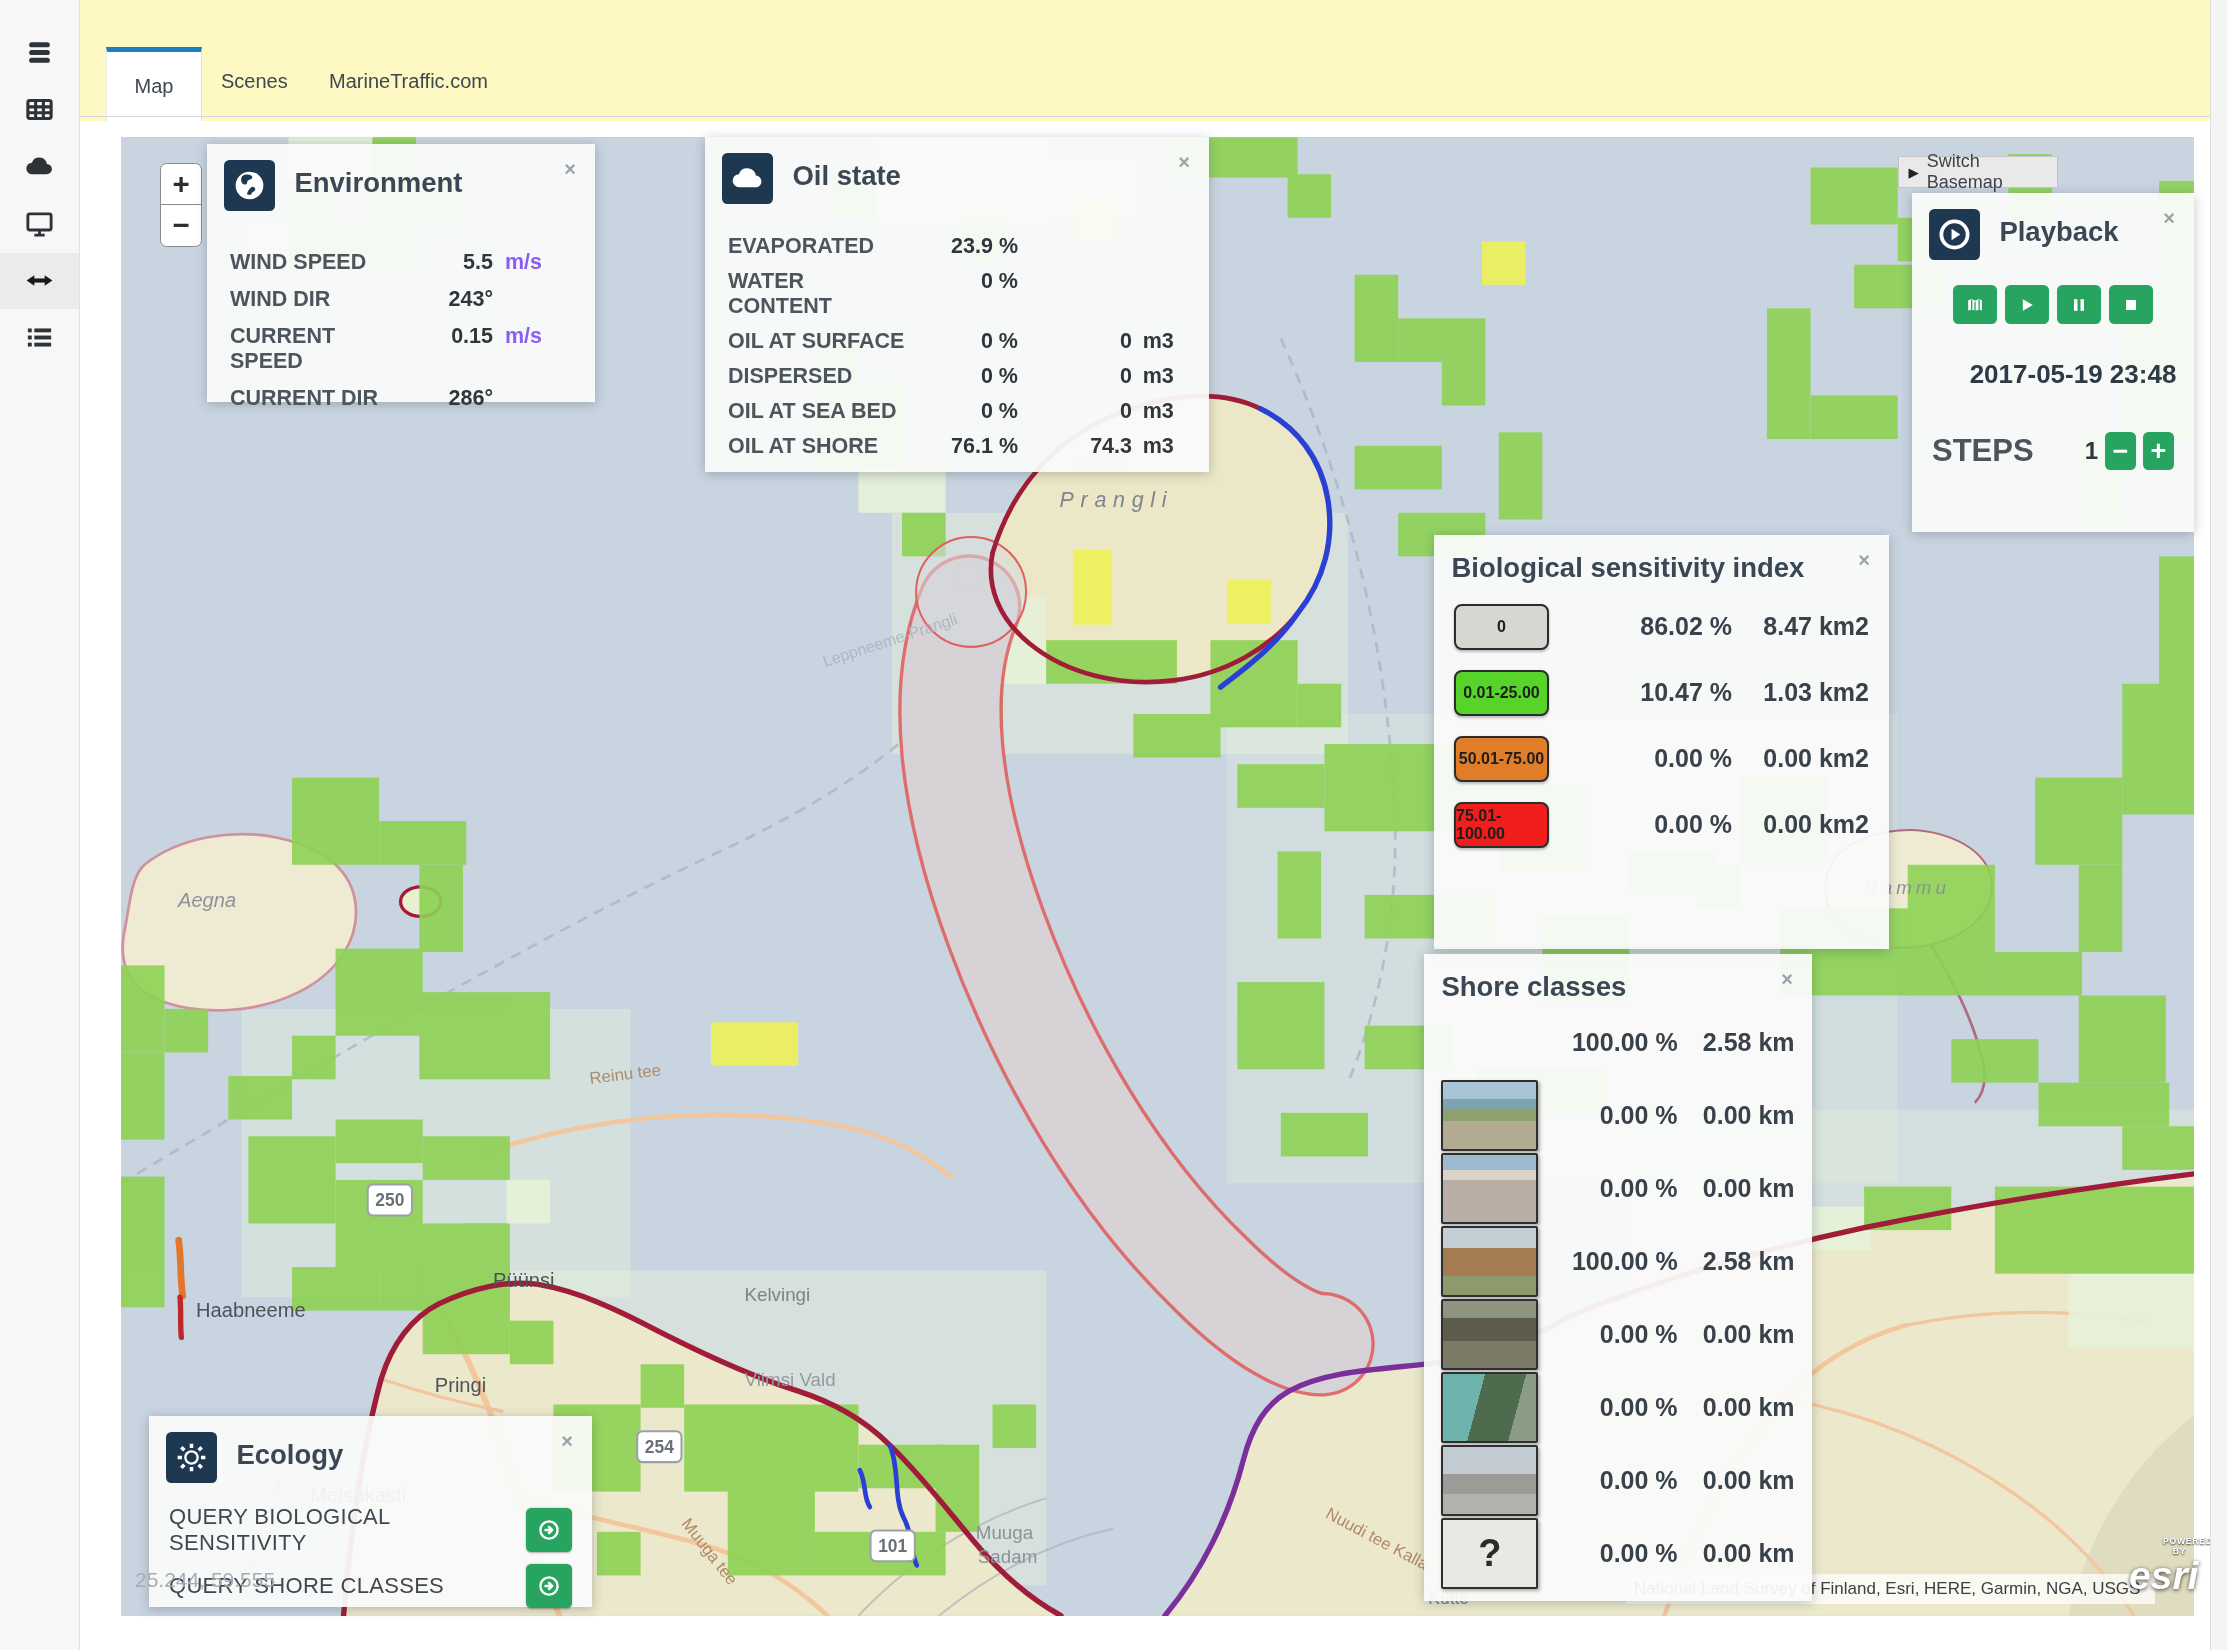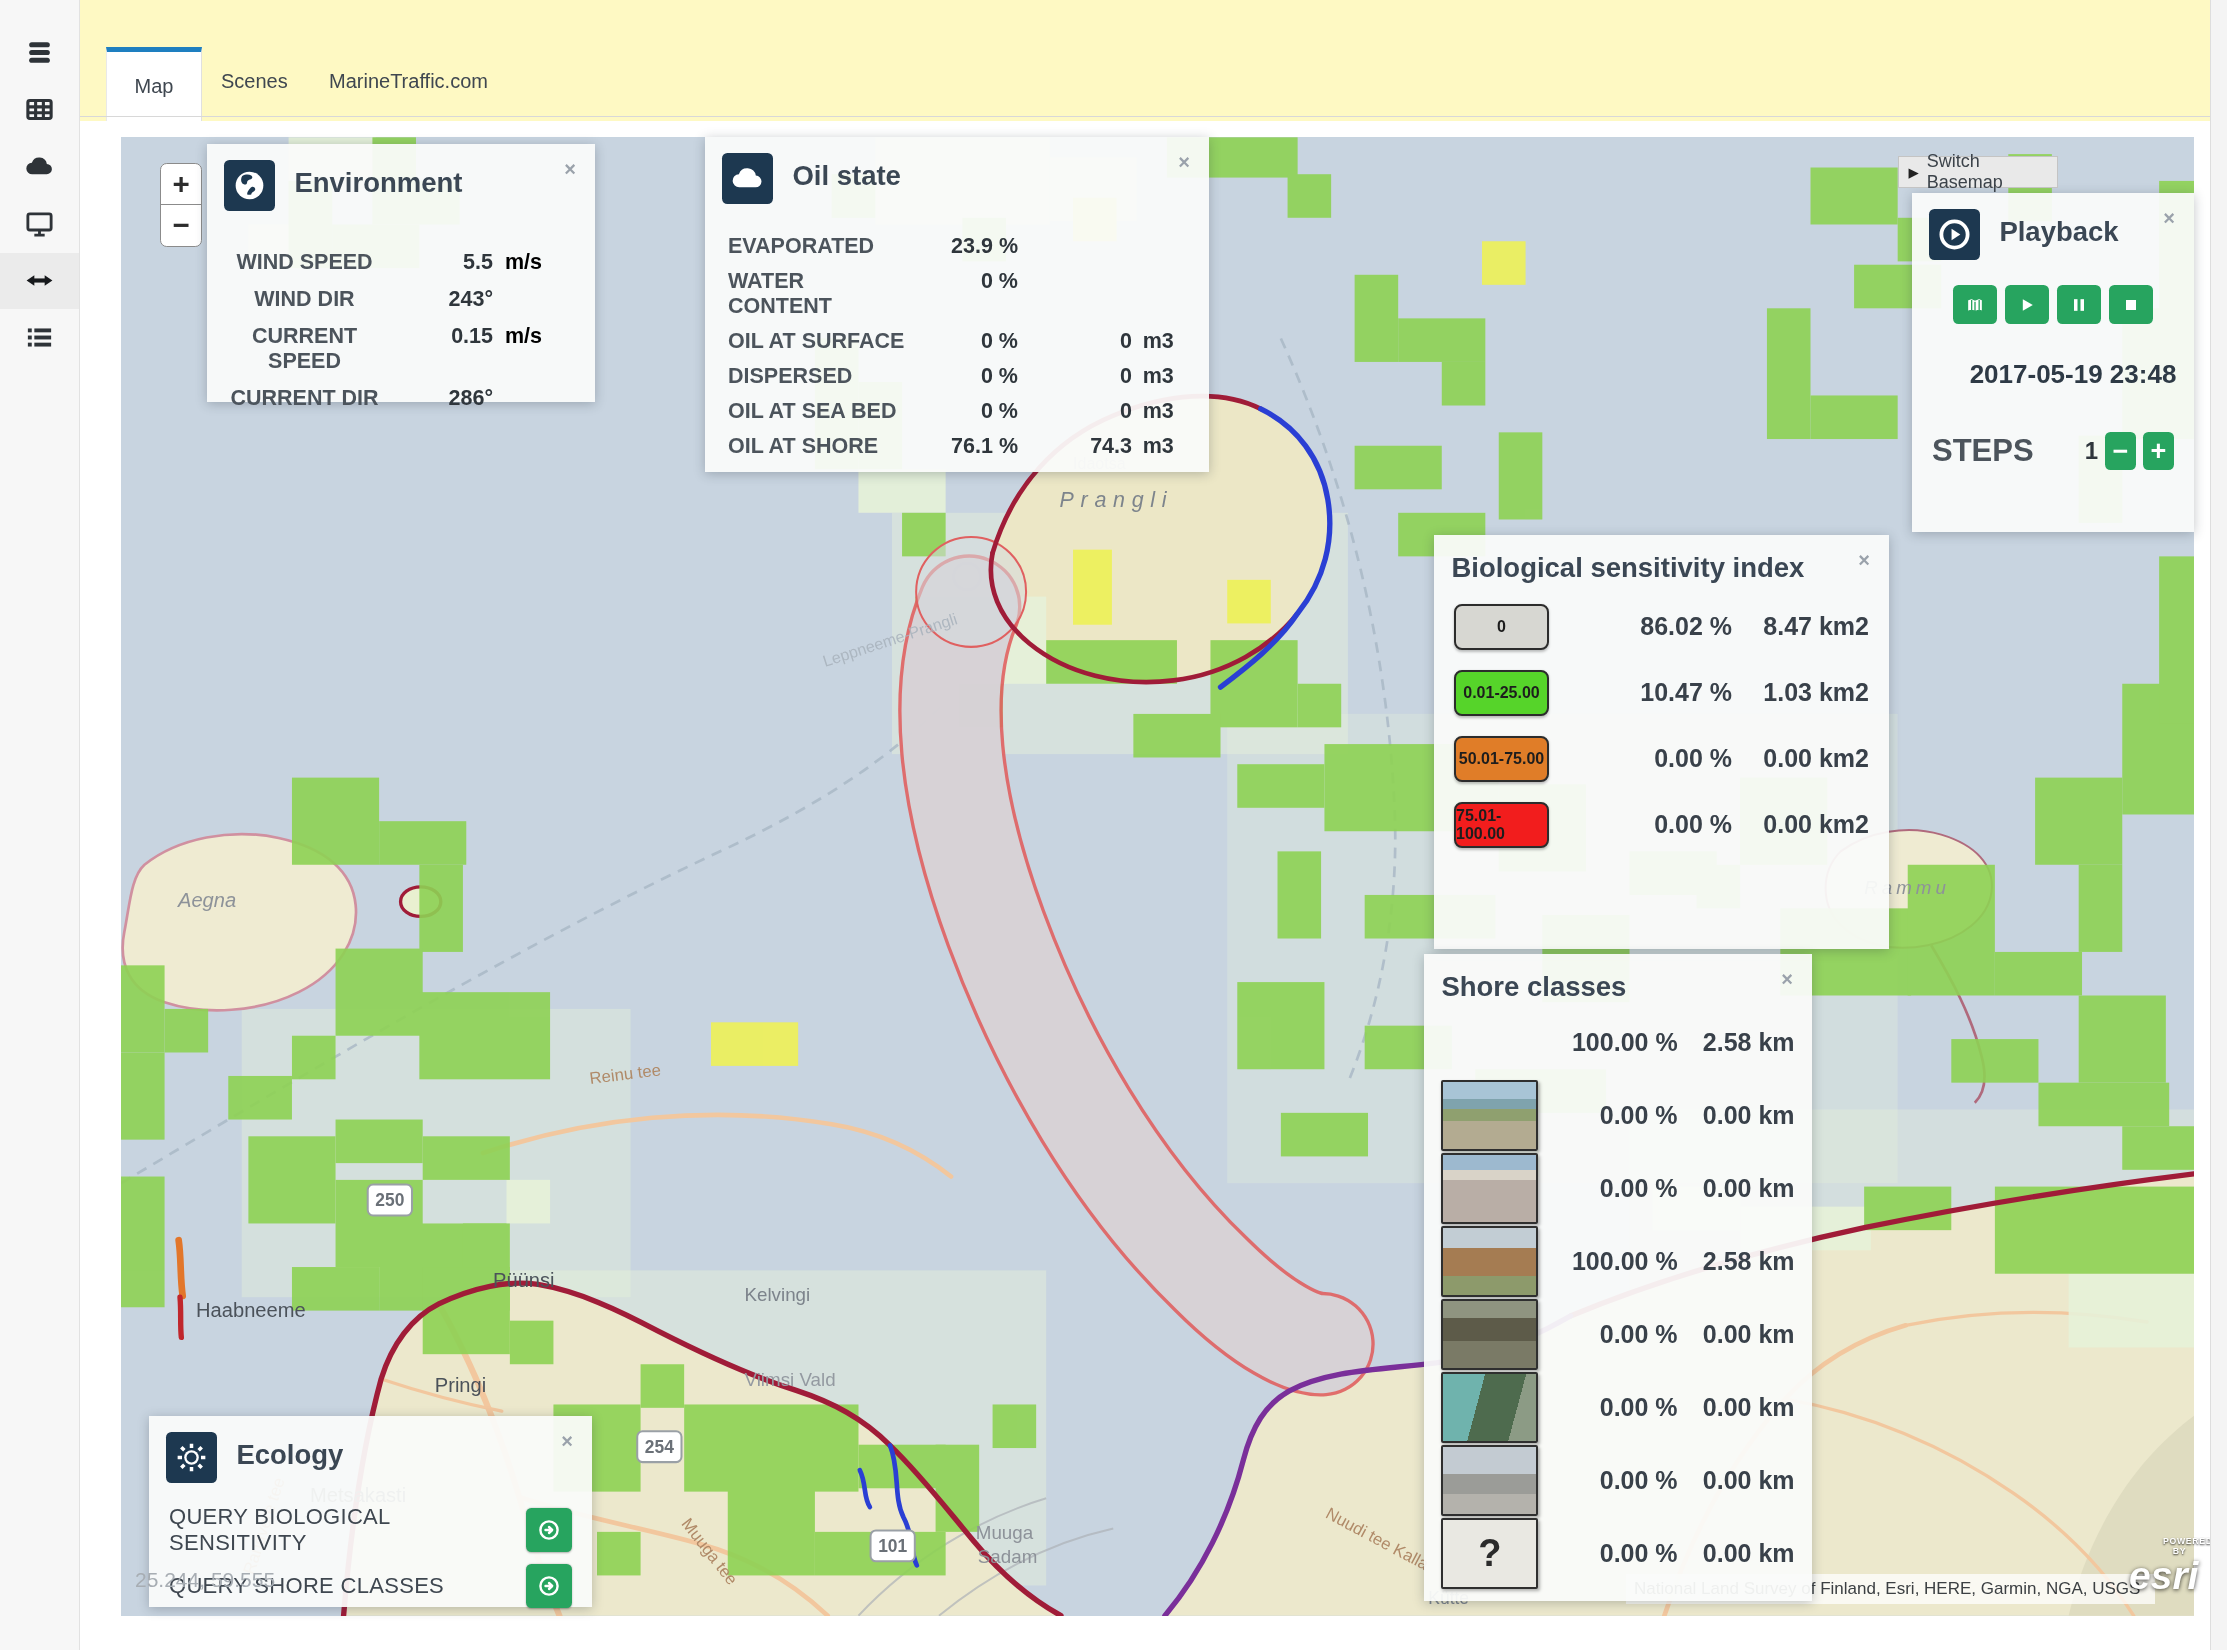--- a/index.html
+++ b/index.html
@@ -29,23 +29,23 @@
   .panel{position:absolute;background:rgba(250,251,250,0.94);border-radius:0;
          box-shadow:0 2px 10.7px rgba(40,50,60,0.28);z-index:10;}
   .phead{position:relative;display:flex;align-items:flex-start;gap:19px;padding:16px 17.4px 5.4px 17.4px;}
   .ptile{width:51px;height:51px;background:#1d3850;border-radius:5.4px;flex:0 0 auto;
          display:flex;align-items:center;justify-content:center;}
   .ptitle{font-size:27.5px;font-weight:bold;color:#3b4754;padding-top:6.7px;}
   .pclose{position:absolute;top:14.8px;right:19px;font-size:20px;font-weight:bold;color:#9aa2ab;cursor:pointer;line-height:1;}
 
   
   .erow{display:flex;align-items:baseline;padding:6px 23px;font-size:21.5px;font-weight:bold;color:#4c545c;}
-  .erow .lbl{flex:1;text-align:center;}
+  .erow .lbl{flex:1;}
   .erow .val{width:114px;text-align:right;color:#2f363c;}
-  .erow .unit{width:67px;text-align:left;padding-left:12px;color:#000000;}
+  .erow .unit{width:67px;text-align:left;padding-left:12px;color:#8b5cf6;}
   .orow{display:grid;grid-template-columns:1fr 107px 114px 54px;align-items:baseline;
         padding:5px 23px;font-size:21.5px;font-weight:bold;color:#4c545c;}
   .orow .pct,.orow .vol{text-align:right;color:#2f363c;}
   .orow .unit{text-align:left;padding-left:10.7px;color:#2f363c;}
 
   
   #zoomctl{position:absolute;left:160px;top:163px;width:40px;height:82px;background:#fff;
            border:1.3px solid #8b8b8b;border-radius:6.7px;z-index:10;overflow:hidden;}
   #zoomctl .zbtn{height:40px;display:flex;align-items:center;justify-content:center;
                  font-size:29.5px;font-weight:bold;color:#2d2d2d;cursor:pointer;}

